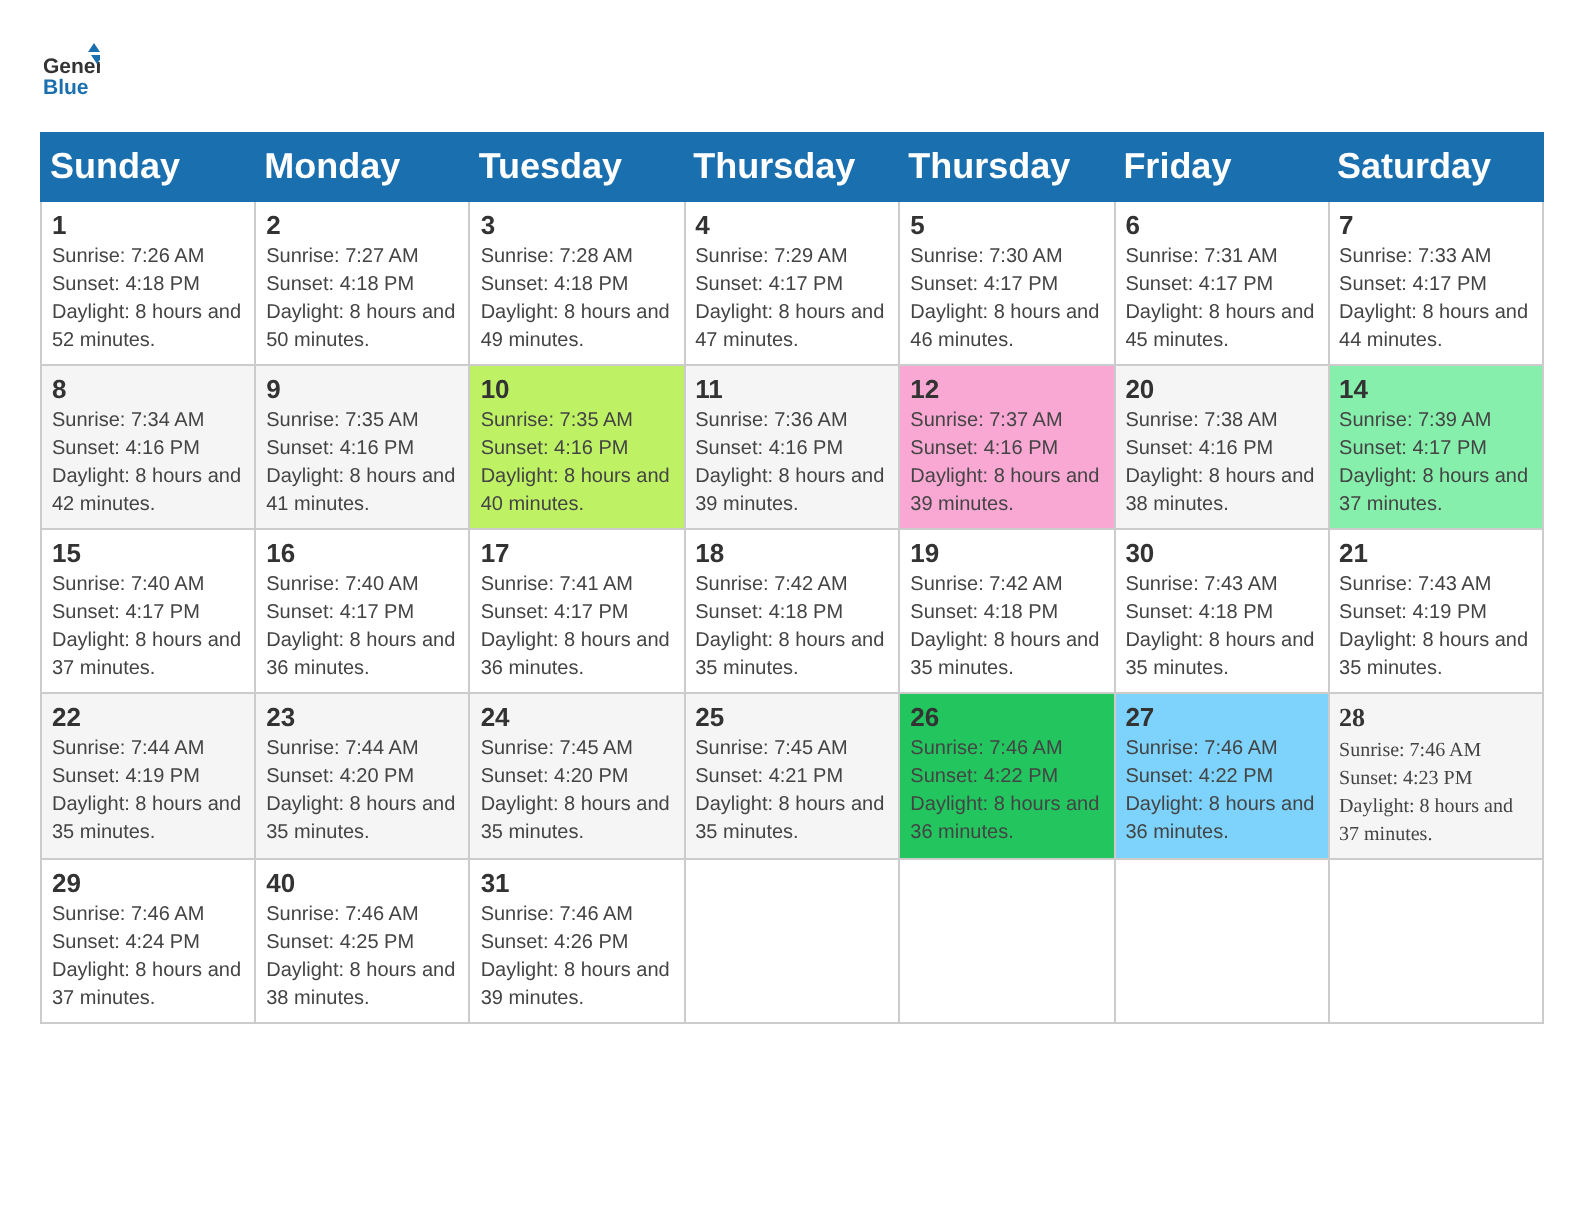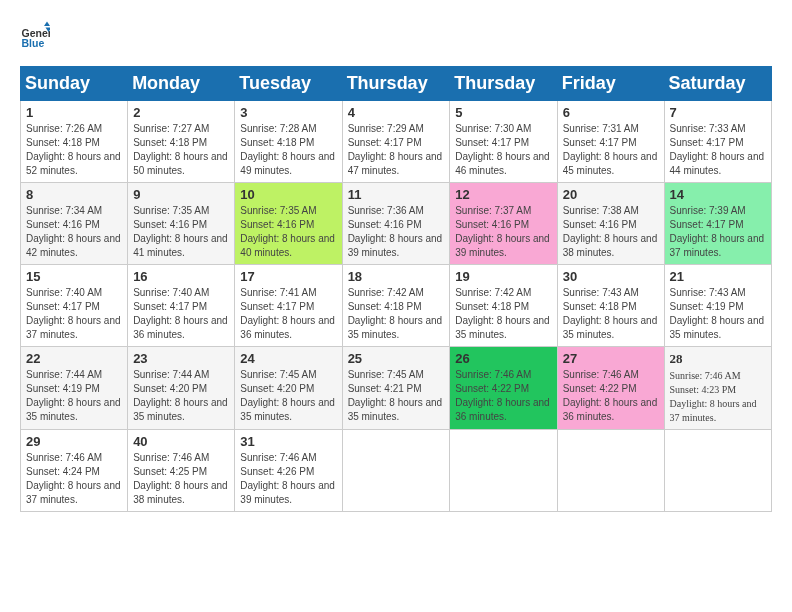--- a/index.html
+++ b/index.html
@@ -217,21 +217,21 @@
         <div class="day-info">Sunrise: 7:45 AM<br>Sunset: 4:20 PM<br>Daylight: 8 hours and 35 minutes.</div>
       </td>
         <td style="background: rgb(245, 245, 245);">
         <span class="day-num">25</span>
         <div class="day-info">Sunrise: 7:45 AM<br>Sunset: 4:21 PM<br>Daylight: 8 hours and 35 minutes.</div>
       </td>
         <td style="background: #22c55e;">
         <span class="day-num">26</span>
         <div class="day-info">Sunrise: 7:46 AM<br>Sunset: 4:22 PM<br>Daylight: 8 hours and 36 minutes.</div>
       </td>
-        <td style="background: #f9a8d4;">
+        <td style="background: #7dd3fc;">
         <span class="day-num">27</span>
         <div class="day-info">Sunrise: 7:46 AM<br>Sunset: 4:22 PM<br>Daylight: 8 hours and 36 minutes.</div>
       </td>
         <td style="background: rgb(245, 245, 245); font-family: Liberation Serif, serif;">
         <span class="day-num">28</span>
         <div class="day-info">Sunrise: 7:46 AM<br>Sunset: 4:23 PM<br>Daylight: 8 hours and 37 minutes.</div>
       </td>
       </tr>
       <tr>
         <td>

